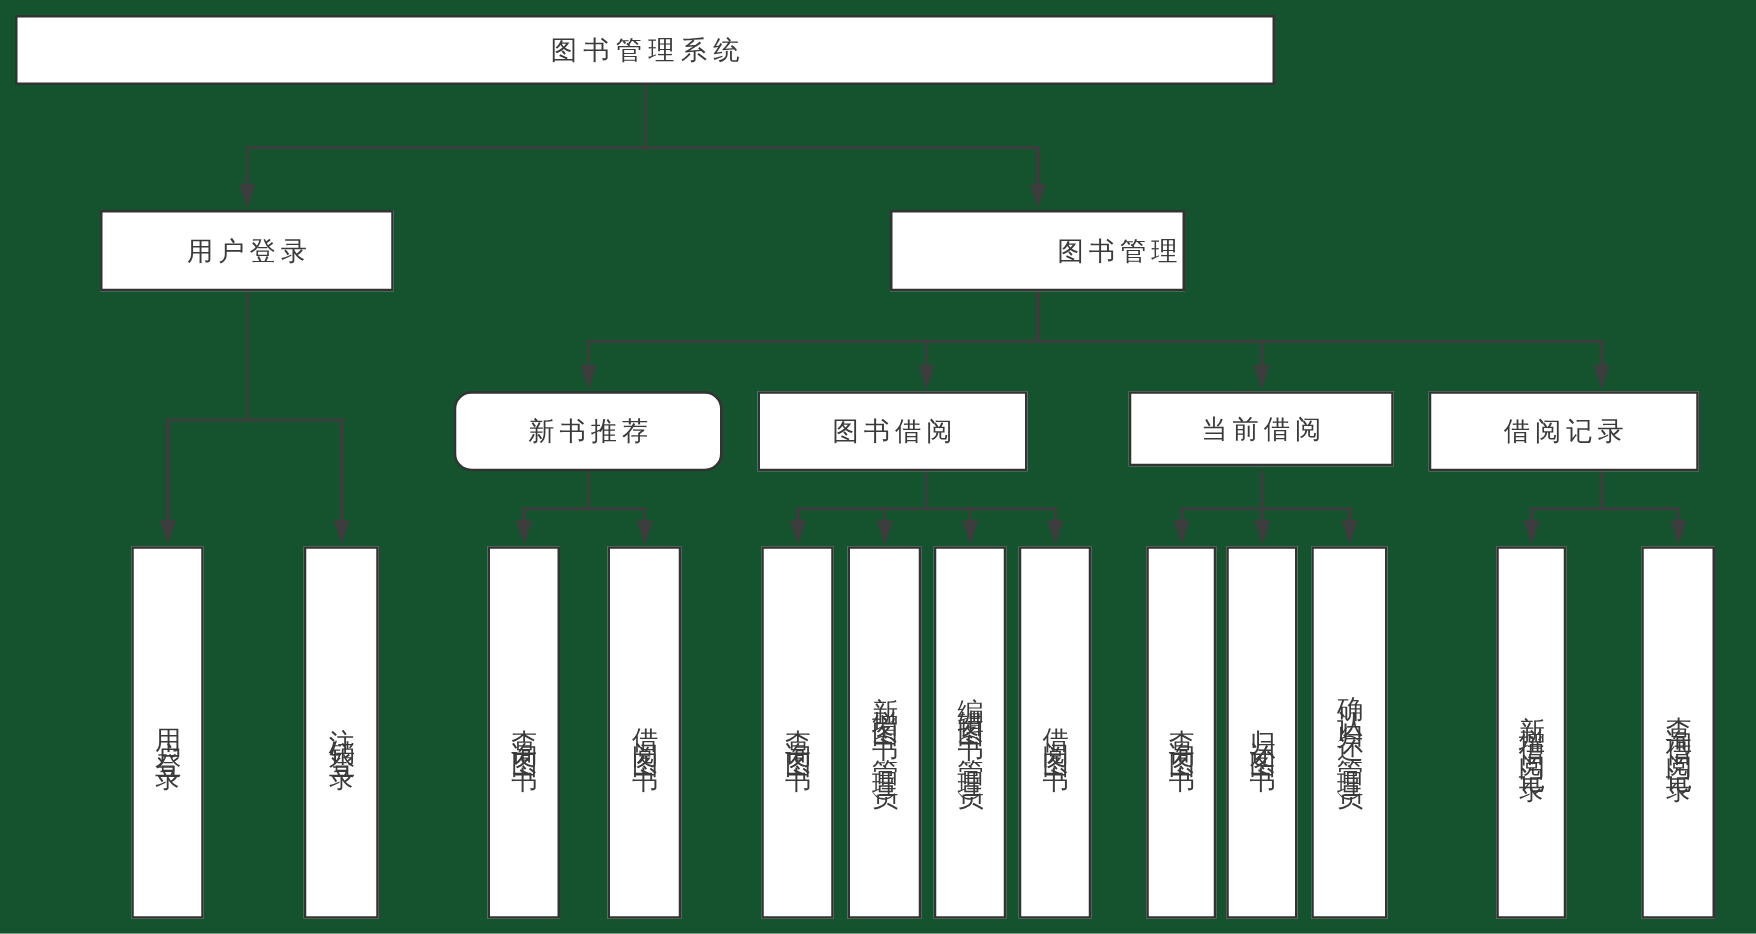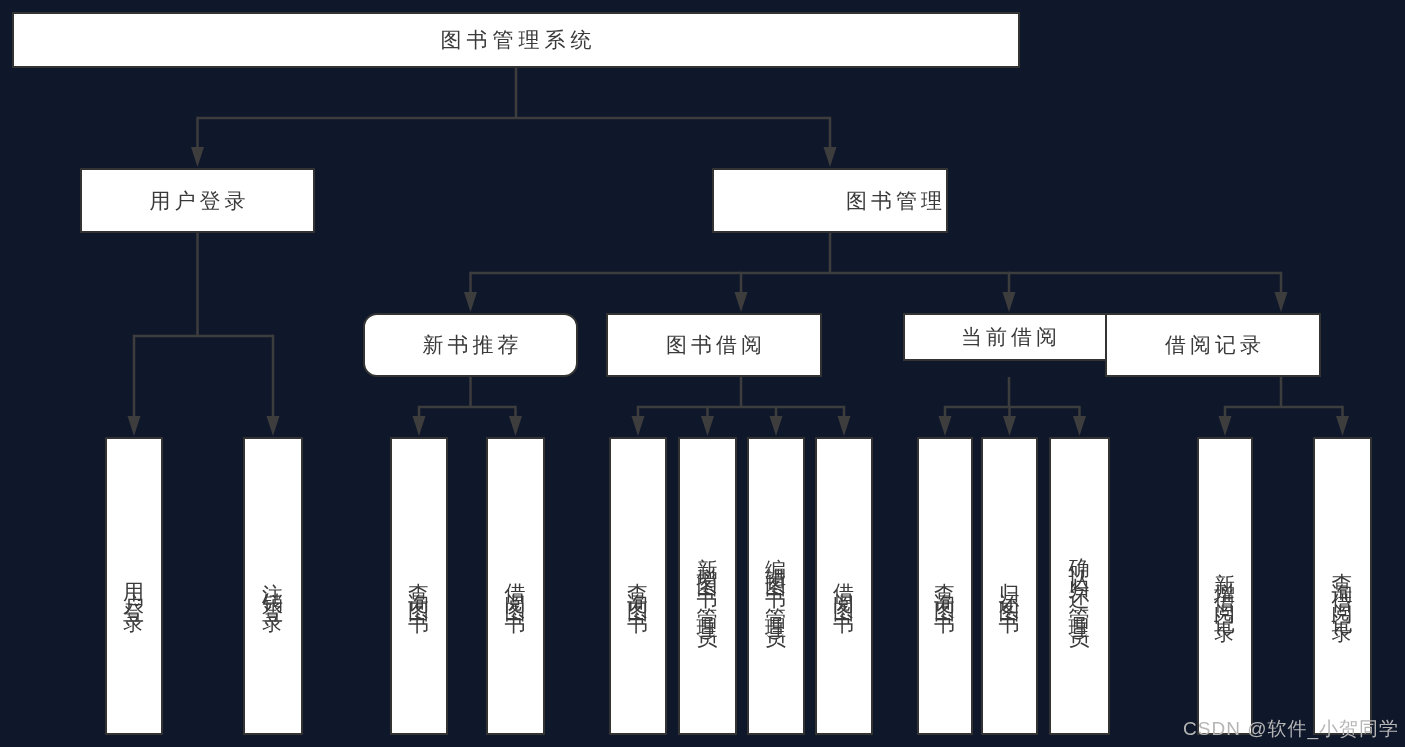--- a/index.html
+++ b/index.html
@@ -5,21 +5,21 @@
   html, body {
     margin: 0;
     padding: 0;
     background: #ffffff;
     font-family: "Liberation Sans", sans-serif;
   }
   .canvas {
     position: relative;
     width: 1405px;
     height: 747px;
-    background: #0f172a;
+    background: #14532d;
     overflow: hidden;
   }
   #connector-layer {
     position: absolute;
     left: 0;
     top: 0;
     width: 1405px;
     height: 747px;
     pointer-events: none;
   }
@@ -131,24 +131,24 @@
       </div>
       <div class="node h" style="left: 712px; top: 168px; width: 236px; height: 65px; justify-content: flex-end;">
         <span>图书管理</span>
       </div>
       <div class="node h" style="left: 363px; top: 313px; width: 215px; height: 64px; border-radius: 14px;">
         <span>新书推荐</span>
       </div>
       <div class="node h" style="left: 606px; top: 313px; width: 216px; height: 64px;">
         <span>图书借阅</span>
       </div>
-      <div class="node h" style="left: 903px; top: 313px; width: 212px; height: 48px;">
+      <div class="node h" style="left: 903px; top: 313px; width: 212px; height: 60px;">
         <span>当前借阅</span>
       </div>
-      <div class="node h" style="left: 1105px; top: 313px; width: 216px; height: 64px;">
+      <div class="node h" style="left: 1143px; top: 313px; width: 216px; height: 64px;">
         <span>借阅记录</span>
       </div>
       <div class="node v" style="left: 105px; top: 437px; width: 58px; height: 298px;">
         <span>用户登录</span>
       </div>
       <div class="node v" style="left: 243px; top: 437px; width: 60px; height: 298px;">
         <span>注销登录</span>
       </div>
       <div class="node v" style="left: 390px; top: 437px; width: 58px; height: 298px;">
         <span>查询图书</span>
@@ -177,14 +177,13 @@
       <div class="node v" style="left: 1049px; top: 437px; width: 61px; height: 298px;">
         <span>确认归还（管理员）</span>
       </div>
       <div class="node v" style="left: 1197px; top: 437px; width: 56px; height: 298px;">
         <span>新增借阅记录</span>
       </div>
       <div class="node v" style="left: 1313px; top: 437px; width: 59px; height: 298px;">
         <span>查询借阅记录</span>
       </div>
     </div>
-  <div class="watermark">CSDN @软件_小贺同学</div>
 </div>
 
 </body></html>

